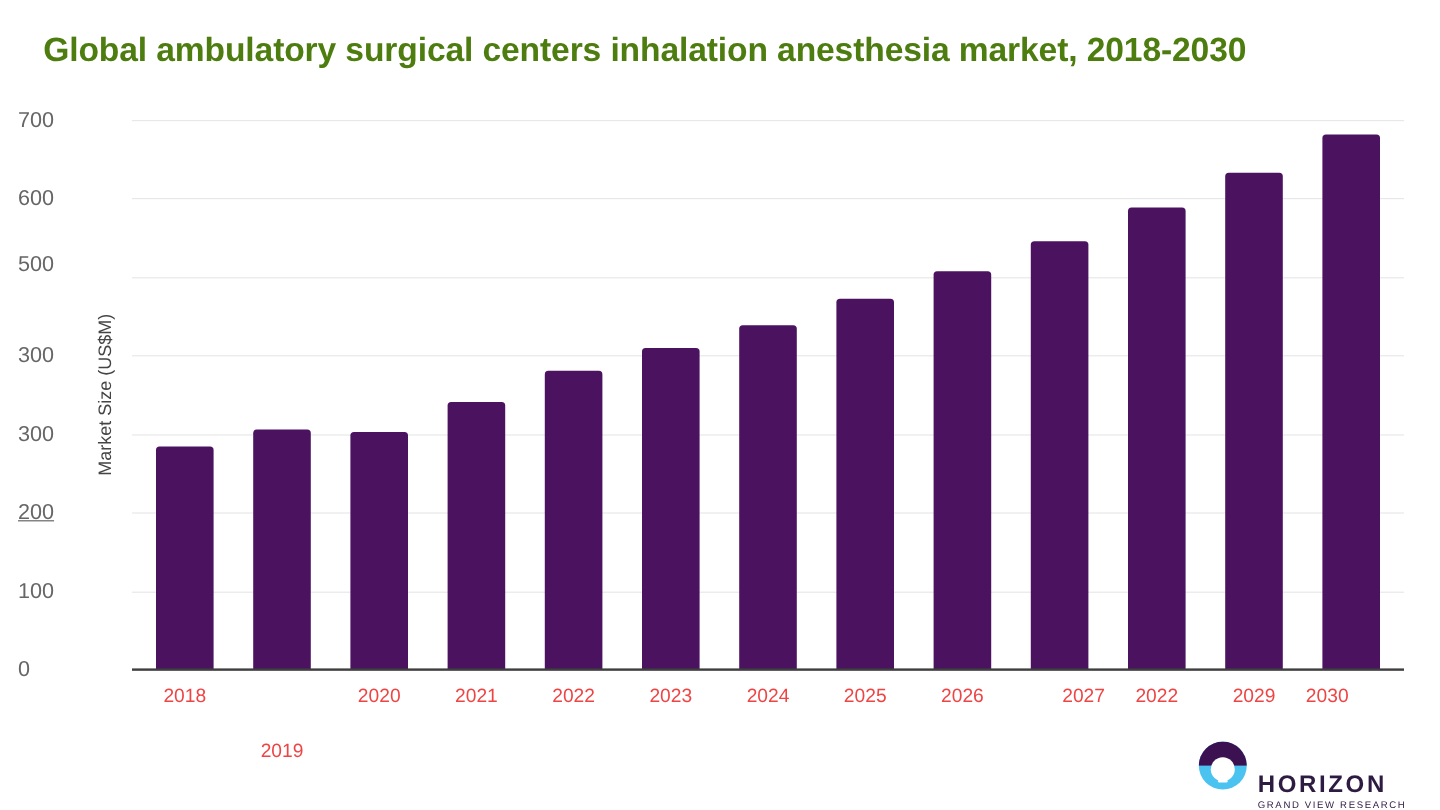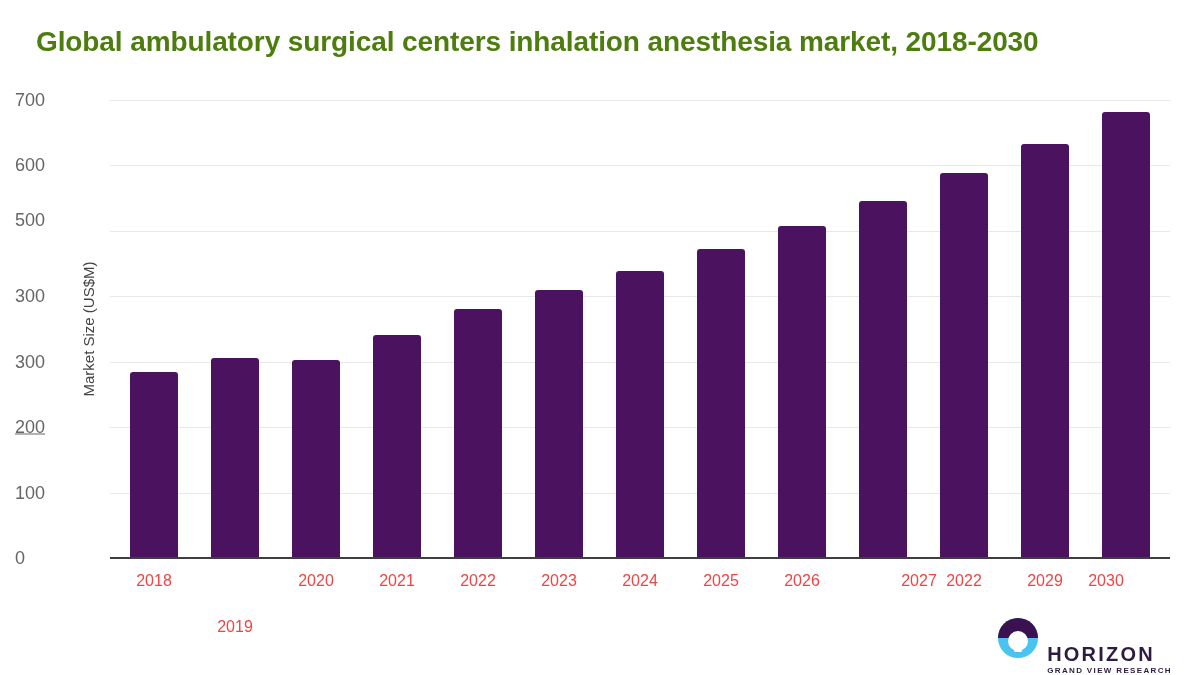--- a/index.html
+++ b/index.html
@@ -146,21 +146,21 @@
   .logo-text { line-height: 1; margin-top: 43px; }
   .logo-word {
     font-size: 20px;
     font-weight: bold;
     color: #2e1b41;
     letter-spacing: 2.2px;
   }
   .logo-sub {
     margin-top: 3px;
     font-size: 8px;
-    font-weight: bold;
+    font-weight: normal;
     color: #2e1b41;
     letter-spacing: 1.35px;
   }
 </style>
 </head>
 <body>
 
 <div class="card">
 
   <div class="chart-title">Global ambulatory surgical centers inhalation anesthesia market, 2018-2030</div>
@@ -206,21 +206,21 @@
     <div id="xticks">
         <div class="xtick" style="left: 4px;">2018</div>
         <div class="xtick" style="left: 85px; margin-top: 46px;">2019</div>
         <div class="xtick" style="left: 166px;">2020</div>
         <div class="xtick" style="left: 247px;">2021</div>
         <div class="xtick" style="left: 328px;">2022</div>
         <div class="xtick" style="left: 409px;">2023</div>
         <div class="xtick" style="left: 490px;">2024</div>
         <div class="xtick" style="left: 571px;">2025</div>
         <div class="xtick" style="left: 652px;">2026</div>
-        <div class="xtick" style="left: 769px;">2027</div>
+        <div class="xtick" style="left: 753px;">2027</div>
         <div class="xtick" style="left: 814px;">2022</div>
         <div class="xtick" style="left: 895px;">2029</div>
         <div class="xtick" style="left: 956px;">2030</div>
       </div>
   </div>
 
 
   <div class="logo">
     <div class="logo-mark">
       <div class="mark-top"></div>

